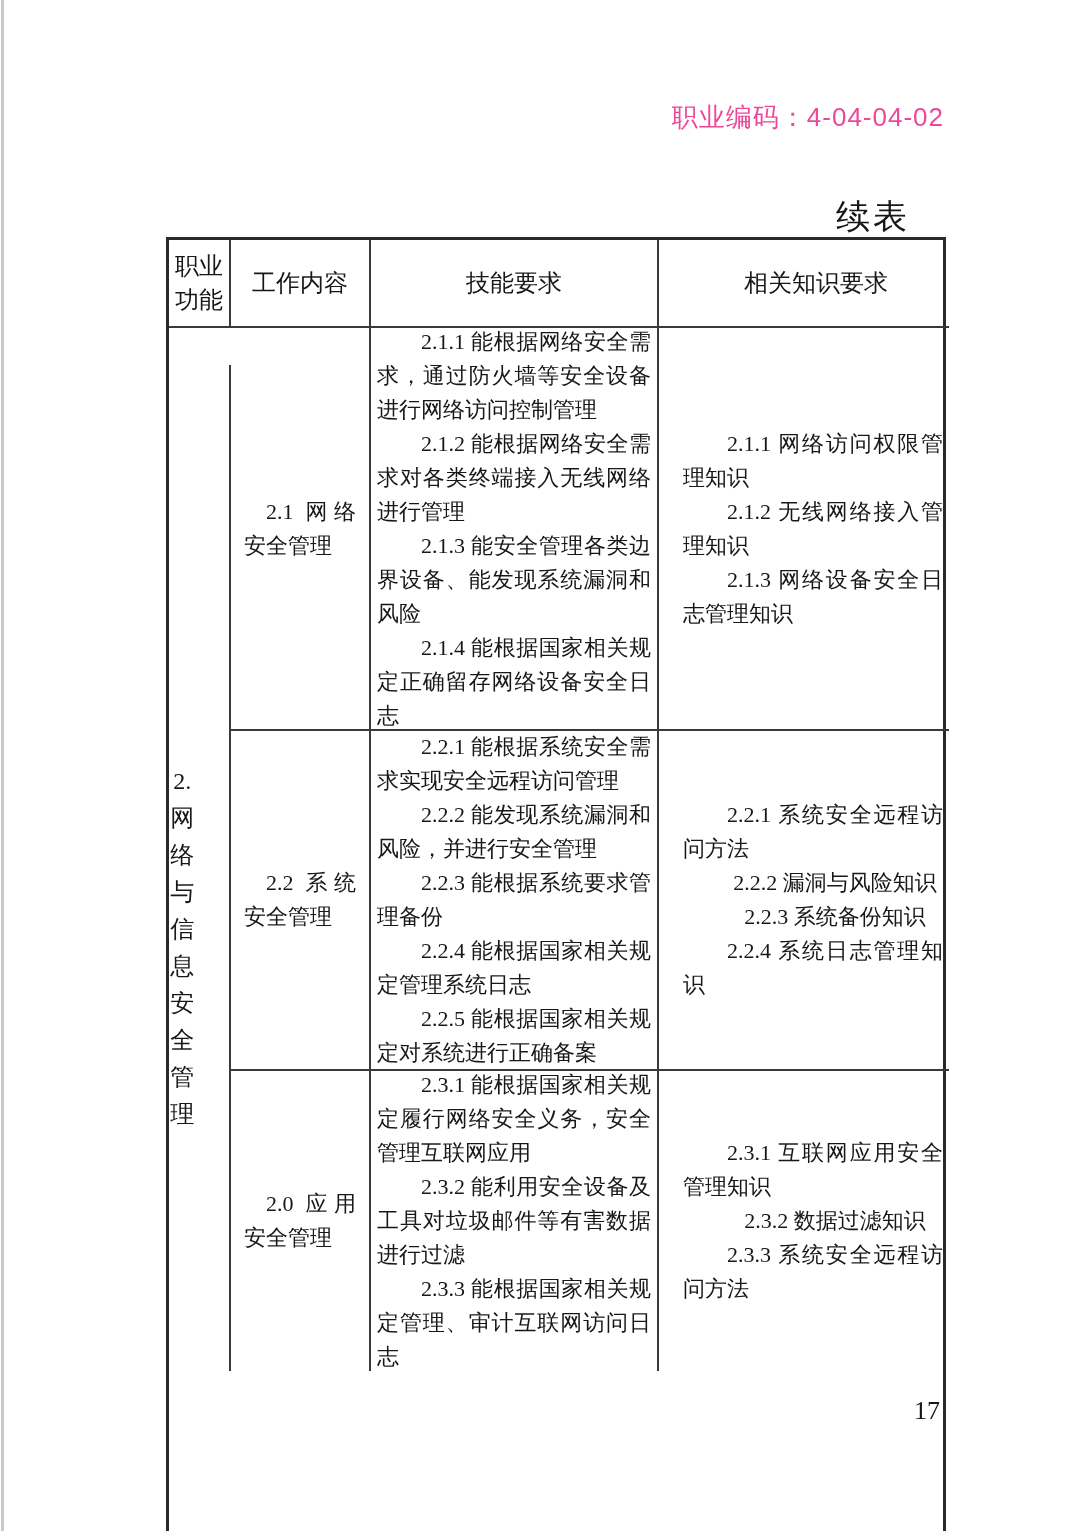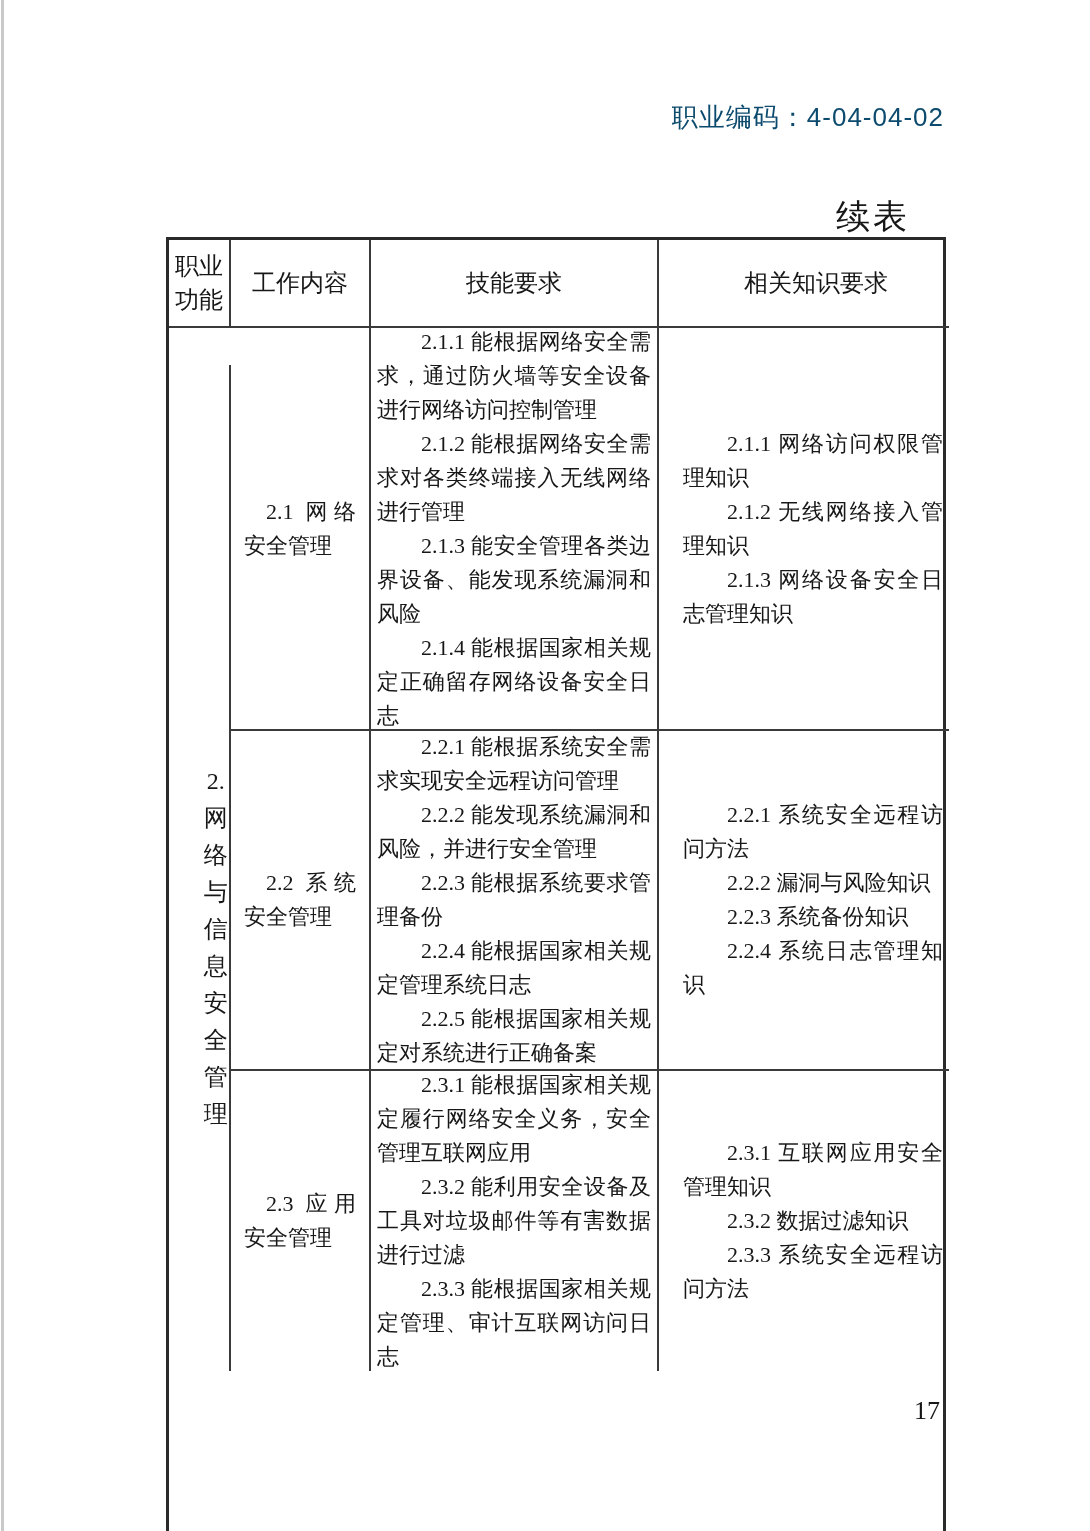--- a/index.html
+++ b/index.html
@@ -12,21 +12,21 @@
     position: relative;
   }
   .scan-edge {
     position: absolute; left: 1px; top: 0;
     width: 3px; height: 1531px;
     background: #c9c9c9;
   }
   .occupation-code {
     position: absolute; top: 100px; right: 146px;
     font-family: "Liberation Sans", "DejaVu Sans", sans-serif;
-    font-size: 26px; letter-spacing: 1px; color: #0c4a6e;
+    font-size: 26px; letter-spacing: 1px; color: #ec4899;
   }
   .continued-label {
     position: absolute; top: 194px; right: 180px;
     font-size: 34px; letter-spacing: 3px;
   }
   .doc-table {
     position: absolute; left: 166px; top: 237px;
     width: 780px; height: 1404px;
     display: grid;
     grid-template-columns: 62px 140px 288px 290px;
@@ -45,33 +45,33 @@
   .cell.last-col { border-right: none; padding-left: 24px; }
   .cell.last-row { border-bottom: none; }
   .header-cell {
     align-items: center; justify-content: center;
     font-size: 24px; line-height: 34px;
     text-align: center;
   }
   .header-cell .header-text { padding: 0 4px; }
   .function-cell {
     grid-column: 1; grid-row: 2 / span 3;
-    align-items: flex-end;
+    align-items: flex-start;
     padding-top: 160px;
     margin-top: 37px;
   }
   .function-text {
     width: 1.1em;
     font-size: 24px; line-height: 37px;
     word-break: break-all;
     text-align: center;
   }
   .wc-cell { padding: 0 13px; }
   .wc-text { text-indent: 1em; text-align: justify; }
-  .req-cell { padding: 2px 6px; }
+  .req-cell { padding: 2px 6px; align-items: center; }
   .req-cell p {
     text-indent: 2em;
     text-align: justify;
   }
   .page-number {
     position: absolute; top: 1396px; right: 150px;
     font-size: 26px;
   }
 </style>
 </head>
@@ -128,21 +128,21 @@
       <p>2.2.5 能根据国家相关规定对系统进行正确备案</p>
     </div>
   <div class="cell req-cell last-col">
       <p>2.2.1 系统安全远程访问方法</p>
       <p>2.2.2 漏洞与风险知识</p>
       <p>2.2.3 系统备份知识</p>
       <p>2.2.4 系统日志管理知识</p>
     </div>
 
   <div class="cell wc-cell last-row">
-    <div class="wc-text">2.3 应用安全管理</div>
+    <div class="wc-text">2.0 应用安全管理</div>
   </div>
   <div class="cell req-cell last-row">
       <p>2.3.1 能根据国家相关规定履行网络安全义务，安全管理互联网应用</p>
       <p>2.3.2 能利用安全设备及工具对垃圾邮件等有害数据进行过滤</p>
       <p>2.3.3 能根据国家相关规定管理、审计互联网访问日志</p>
     </div>
   <div class="cell req-cell last-col last-row">
       <p>2.3.1 互联网应用安全管理知识</p>
       <p>2.3.2 数据过滤知识</p>
       <p>2.3.3 系统安全远程访问方法</p>

